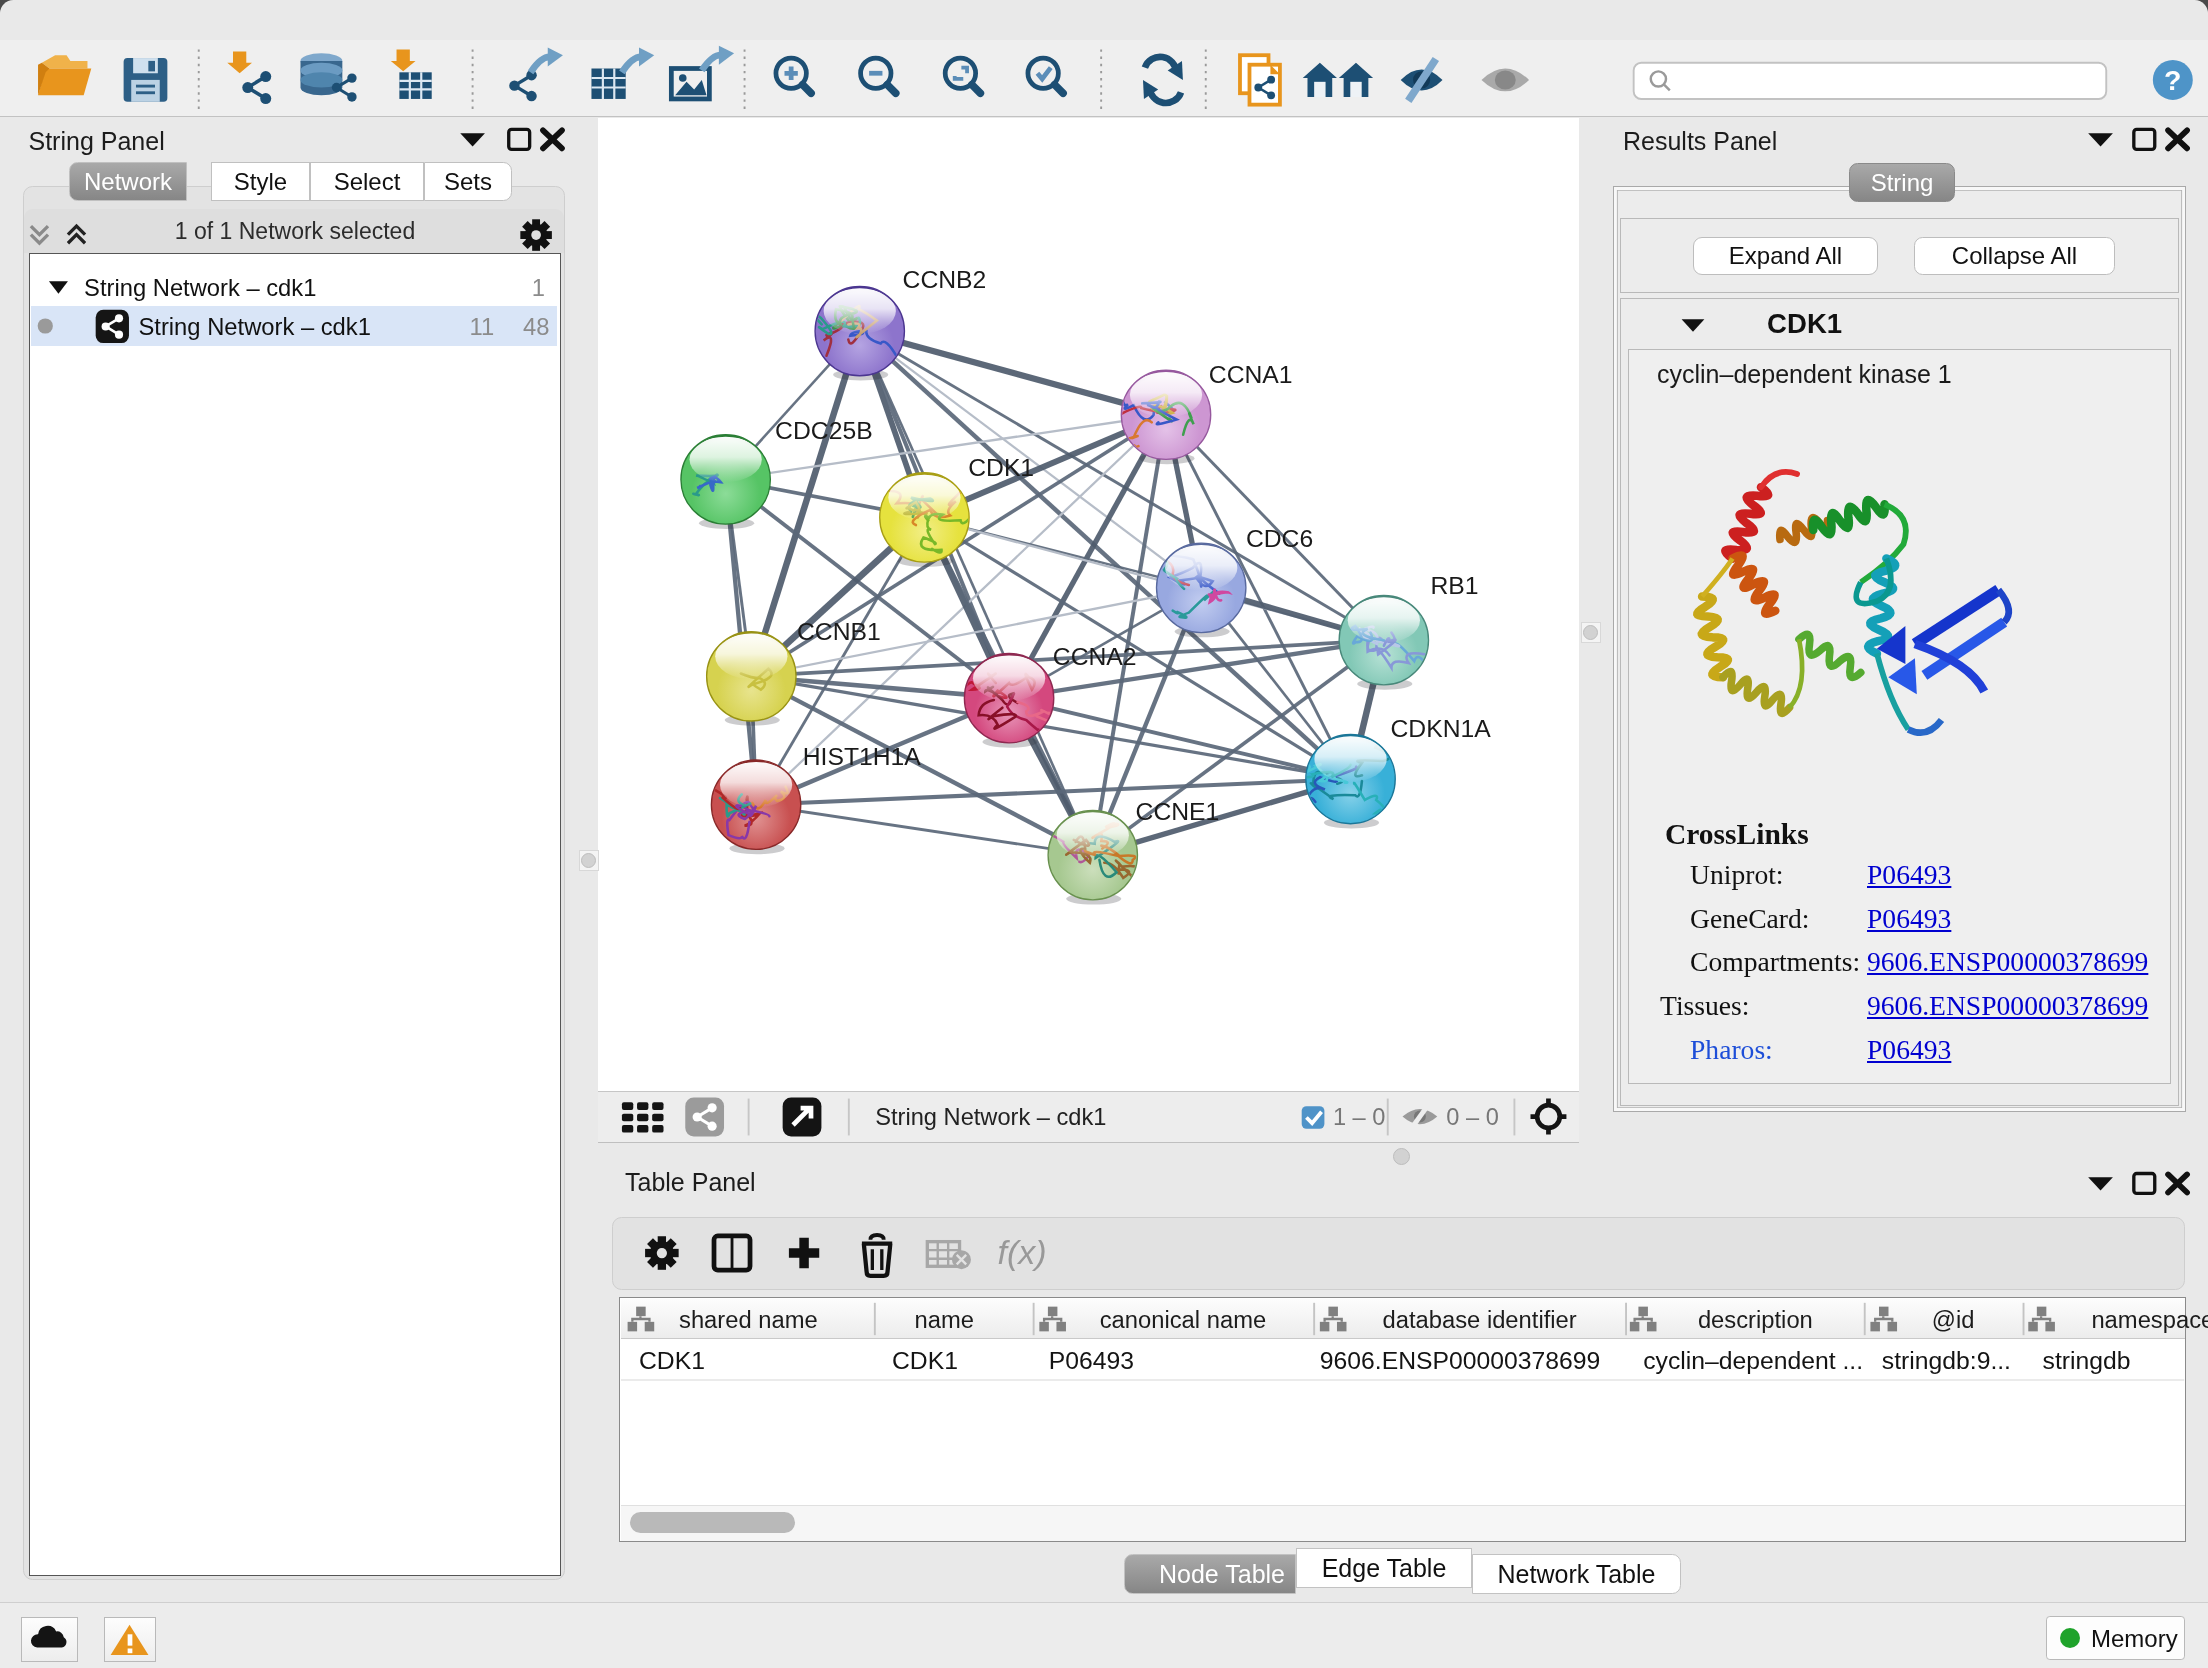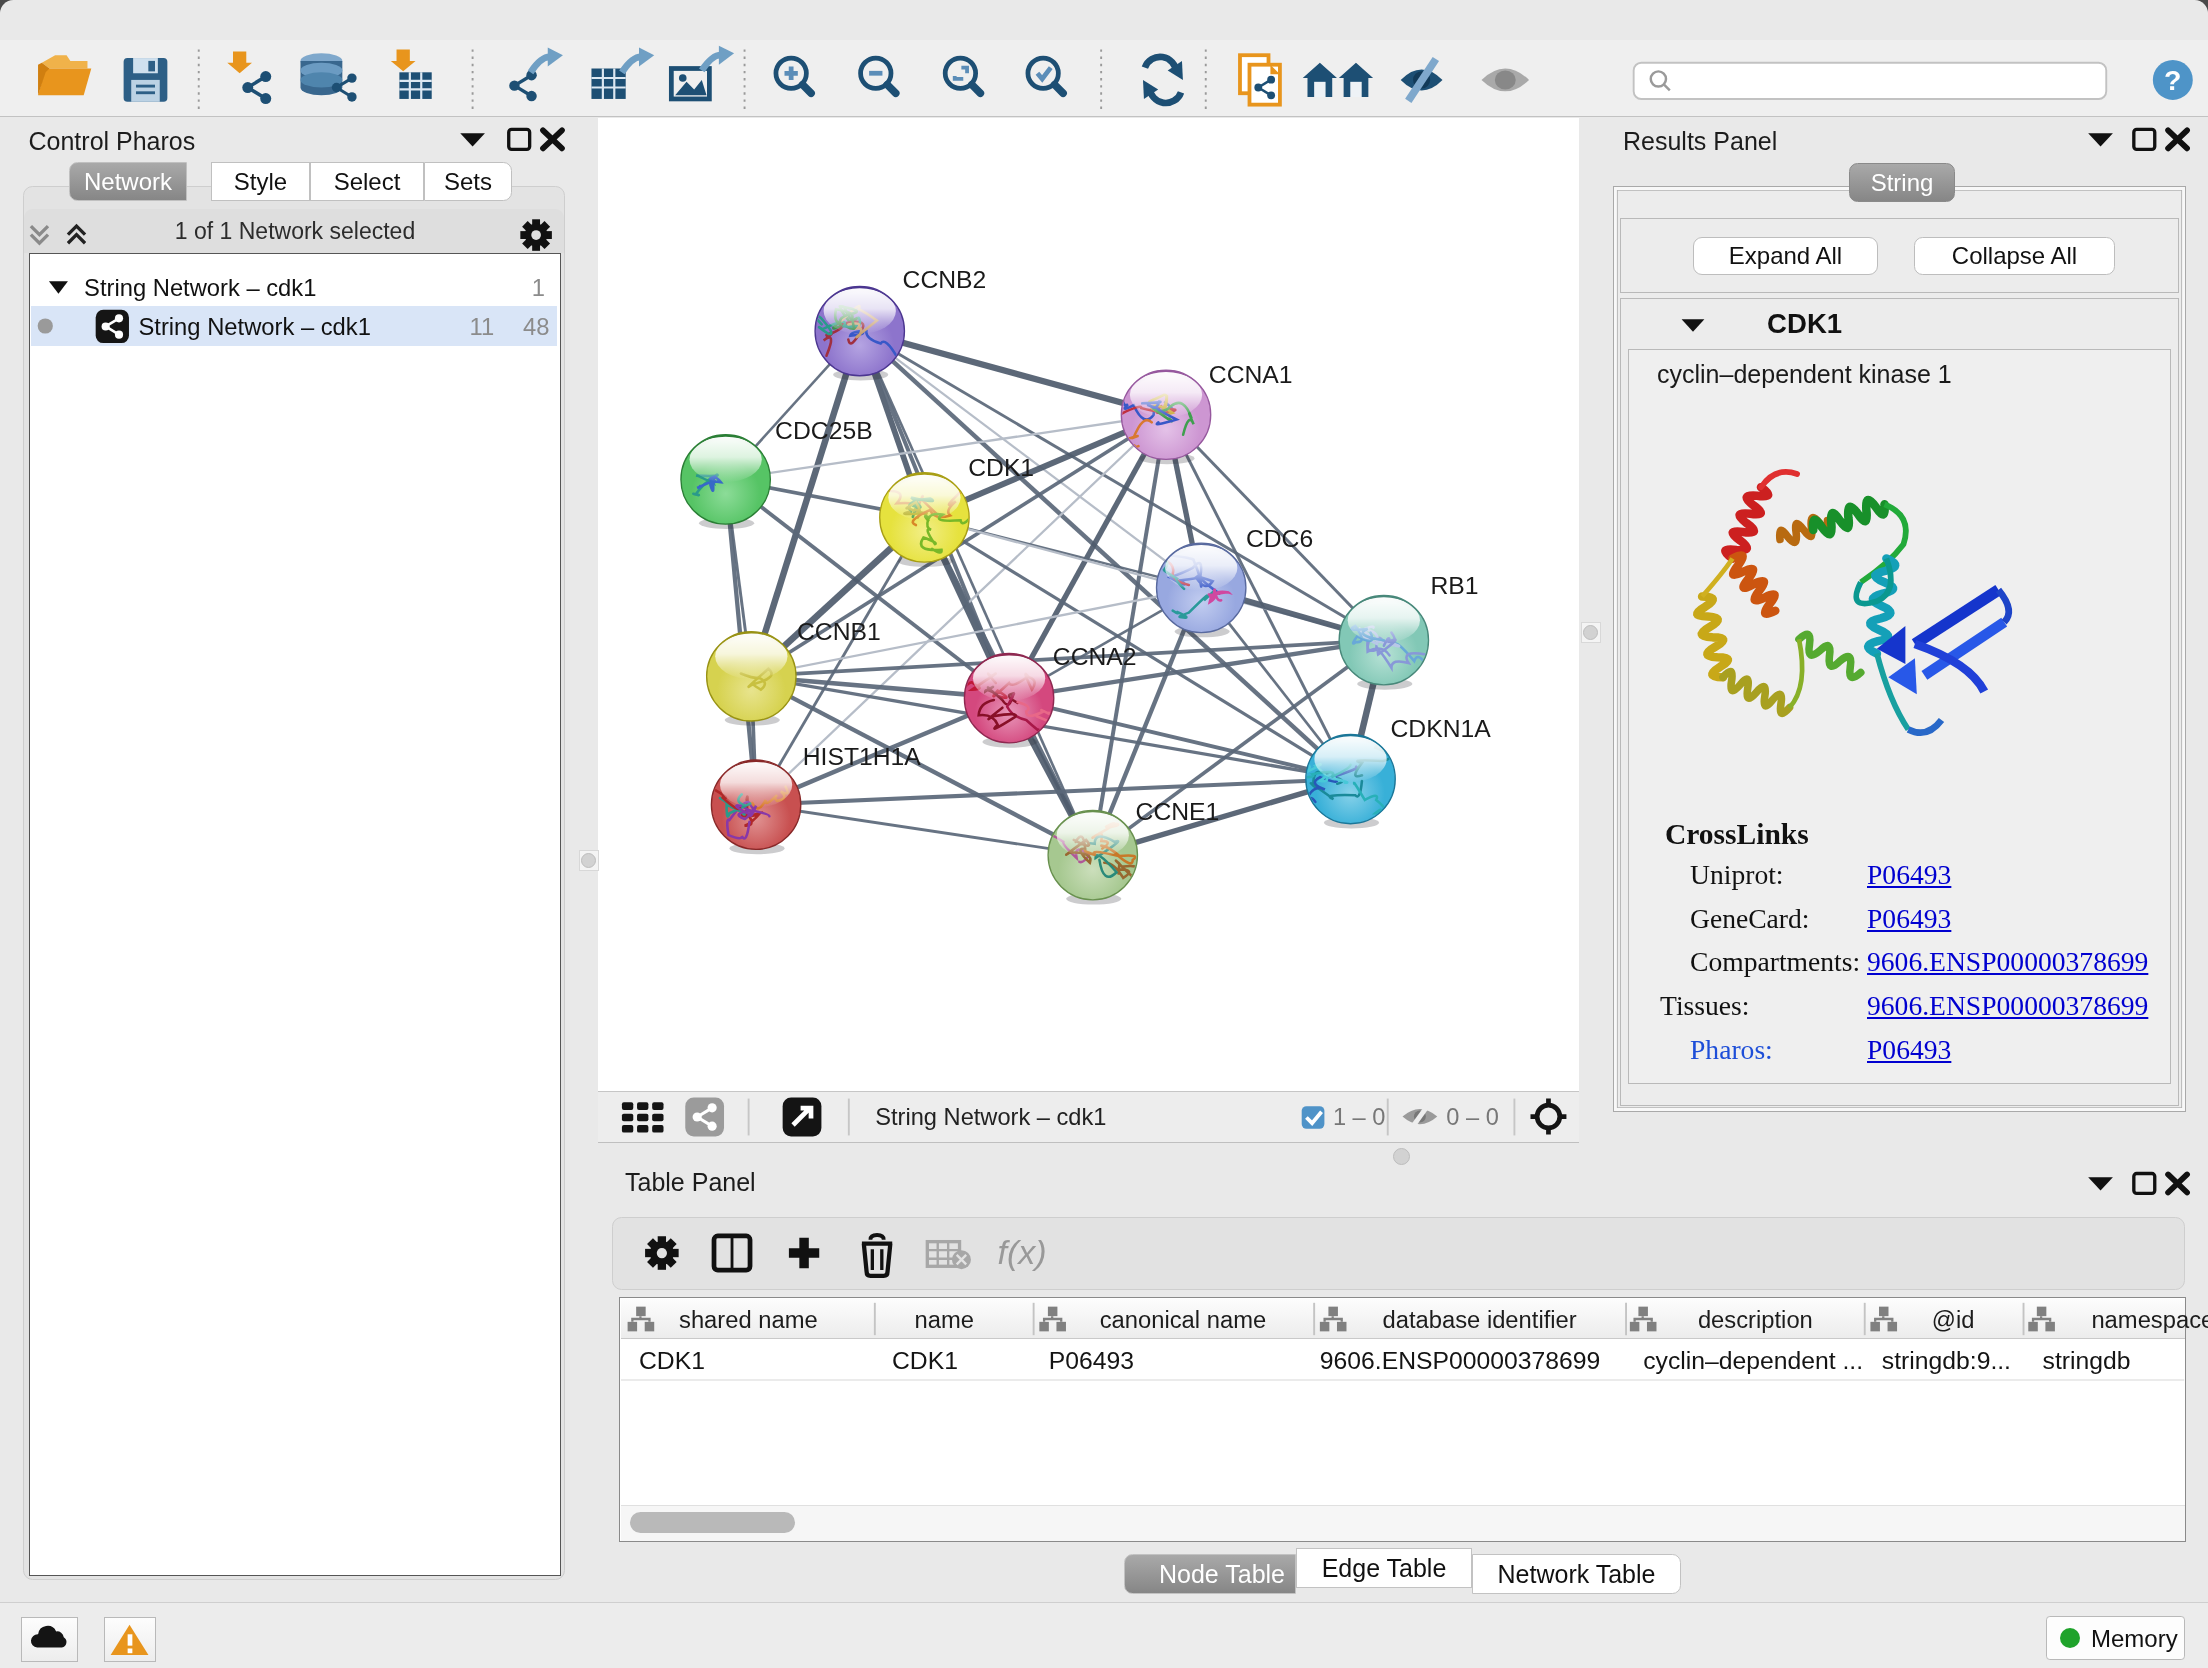--- a/index.html
+++ b/index.html
@@ -141,21 +141,21 @@
       <line x1="497" y1="52" x2="497" y2="118" stroke="#9a9a9a" stroke-width="2" stroke-dasharray="2.5,5"></line>
       <line x1="783" y1="52" x2="783" y2="118" stroke="#9a9a9a" stroke-width="2" stroke-dasharray="2.5,5"></line>
       <line x1="1158" y1="52" x2="1158" y2="118" stroke="#9a9a9a" stroke-width="2" stroke-dasharray="2.5,5"></line>
       <line x1="1268" y1="52" x2="1268" y2="118" stroke="#9a9a9a" stroke-width="2" stroke-dasharray="2.5,5"></line>
       <rect x="1718" y="66" width="497" height="38" rx="8" fill="#fff" stroke="#c2c2c2" stroke-width="2"></rect>
     <circle cx="1744" cy="83" r="8" fill="none" stroke="#9a9a9a" stroke-width="2.6"></circle>
     <line x1="1750" y1="89" x2="1756" y2="95" stroke="#9a9a9a" stroke-width="2.6"></line>
       <circle cx="2285" cy="84" r="21" fill="#4e94c8"></circle>
     <text x="2285" y="95" font-size="30" font-weight="bold" fill="#fff" text-anchor="middle">?</text>
     </svg>
-<div class="abs panelhdr" style="left:28.5px;top:127px;">Control Pharos</div>
+<div class="abs panelhdr" style="left:28.5px;top:127px;">String Panel</div>
 <svg class="abs" style="left:0;top:0" width="2208" height="1668" viewBox="0 0 2322 1754">
       <path d="M 484 140 h26 l-13 14 Z" fill="#111"></path>
       <rect x="535" y="136" width="22" height="21" rx="3" fill="none" stroke="#111" stroke-width="3.5"></rect>
       <path d="M 571 137 L 591 156 M 591 137 L 571 156" stroke="#111" stroke-width="6" stroke-linecap="round"></path>
     </svg>
 <div class="abs tabsel" style="z-index:3;left:69px;top:162px;width:118px;height:39px;border-radius:8.6px 0 0 8.6px;
     border:1px solid #c0c0c0;display:flex;align-items:center;justify-content:center;font-size:24px;">Network</div>
 <div class="abs tabun" style="z-index:3;left:211px;top:162px;width:99px;height:39px;
     border:1px solid #c0c0c0;display:flex;align-items:center;justify-content:center;font-size:24px;">Style</div>
 <div class="abs tabun" style="z-index:3;left:310px;top:162px;width:114px;height:39px;

